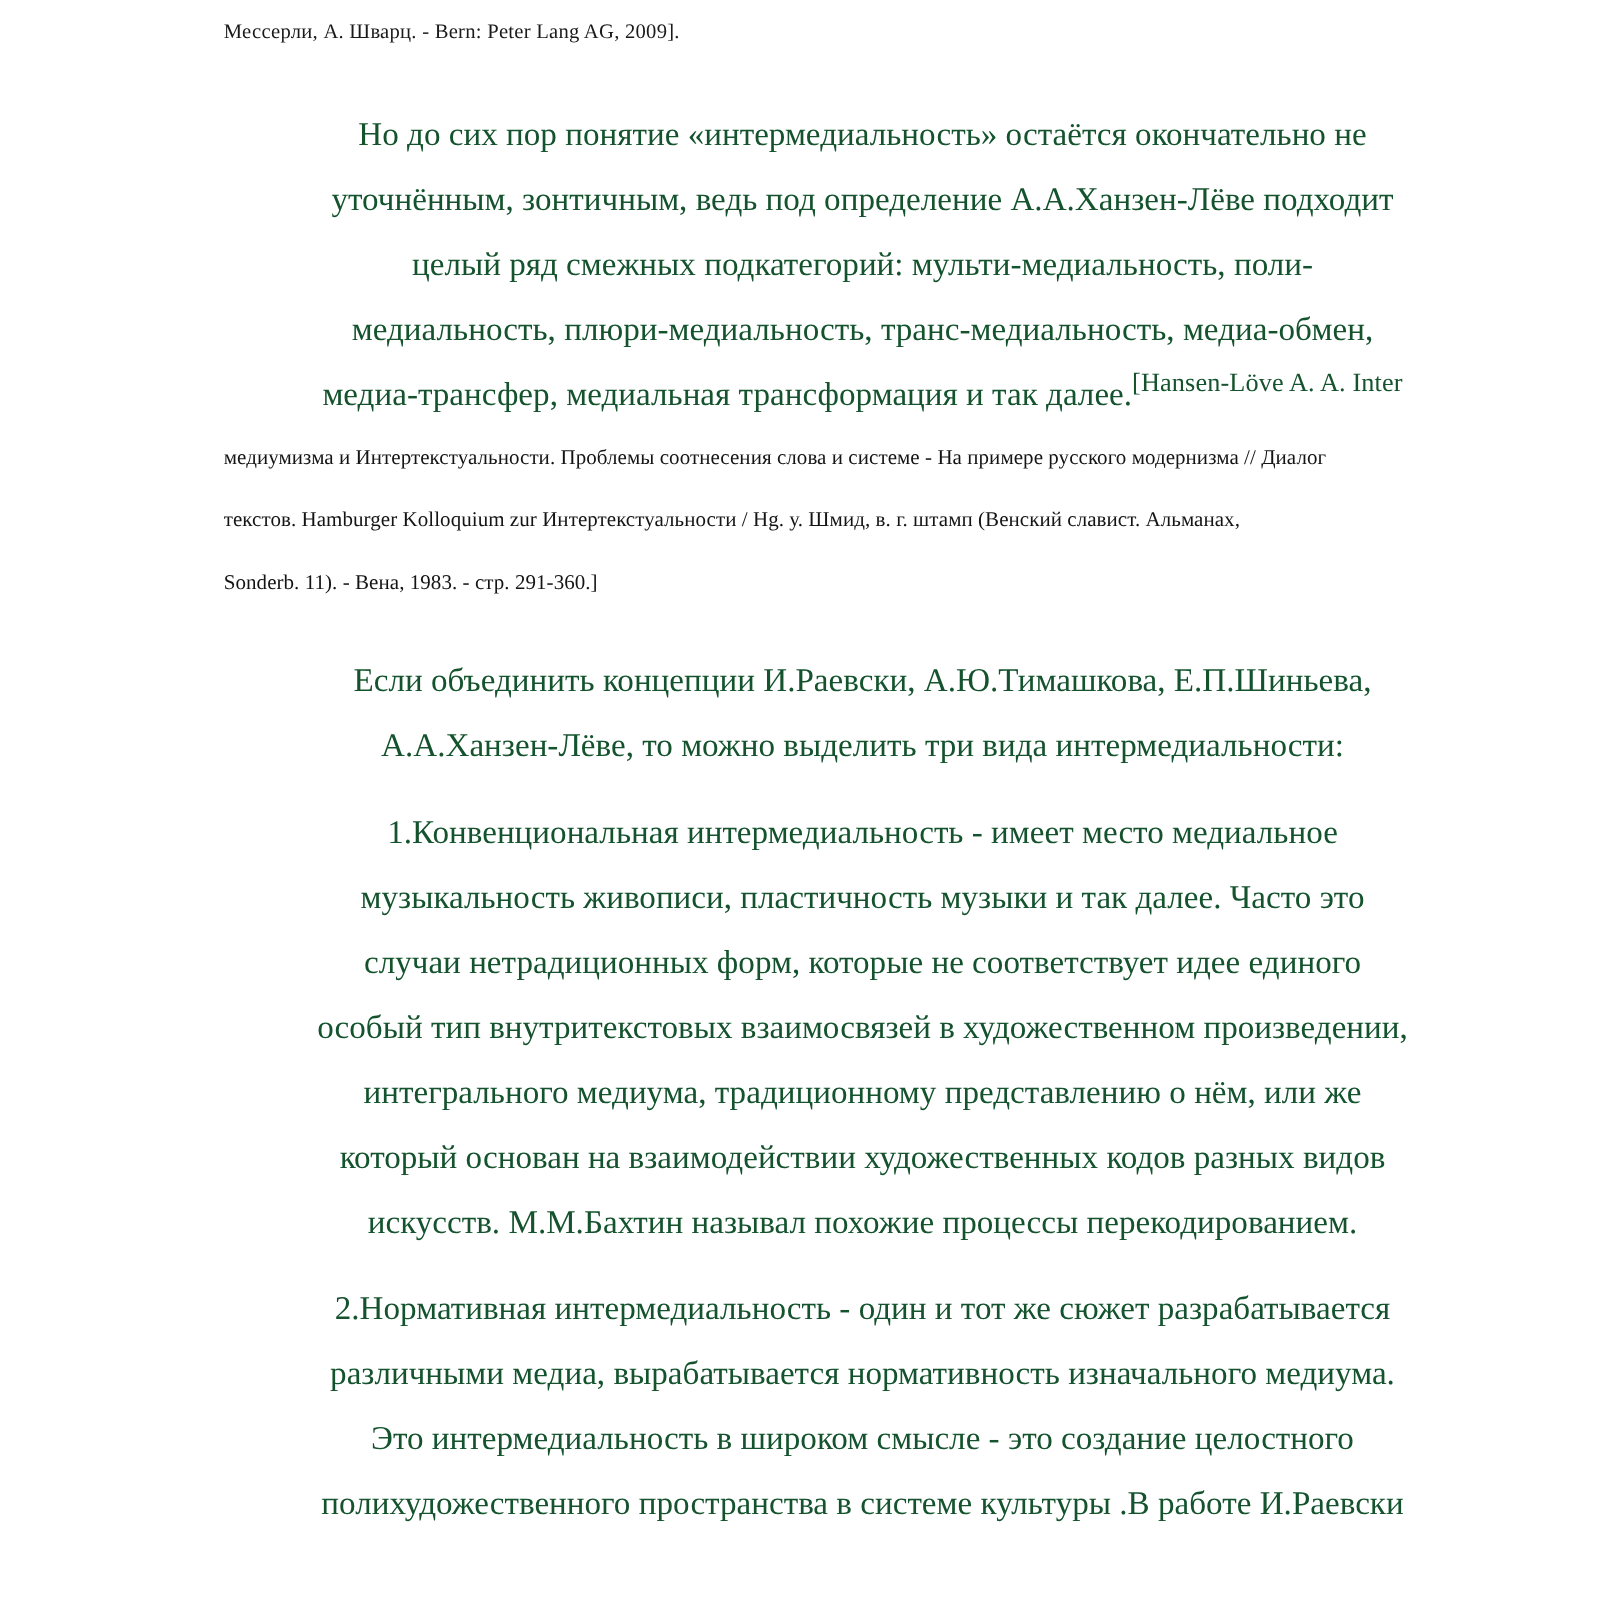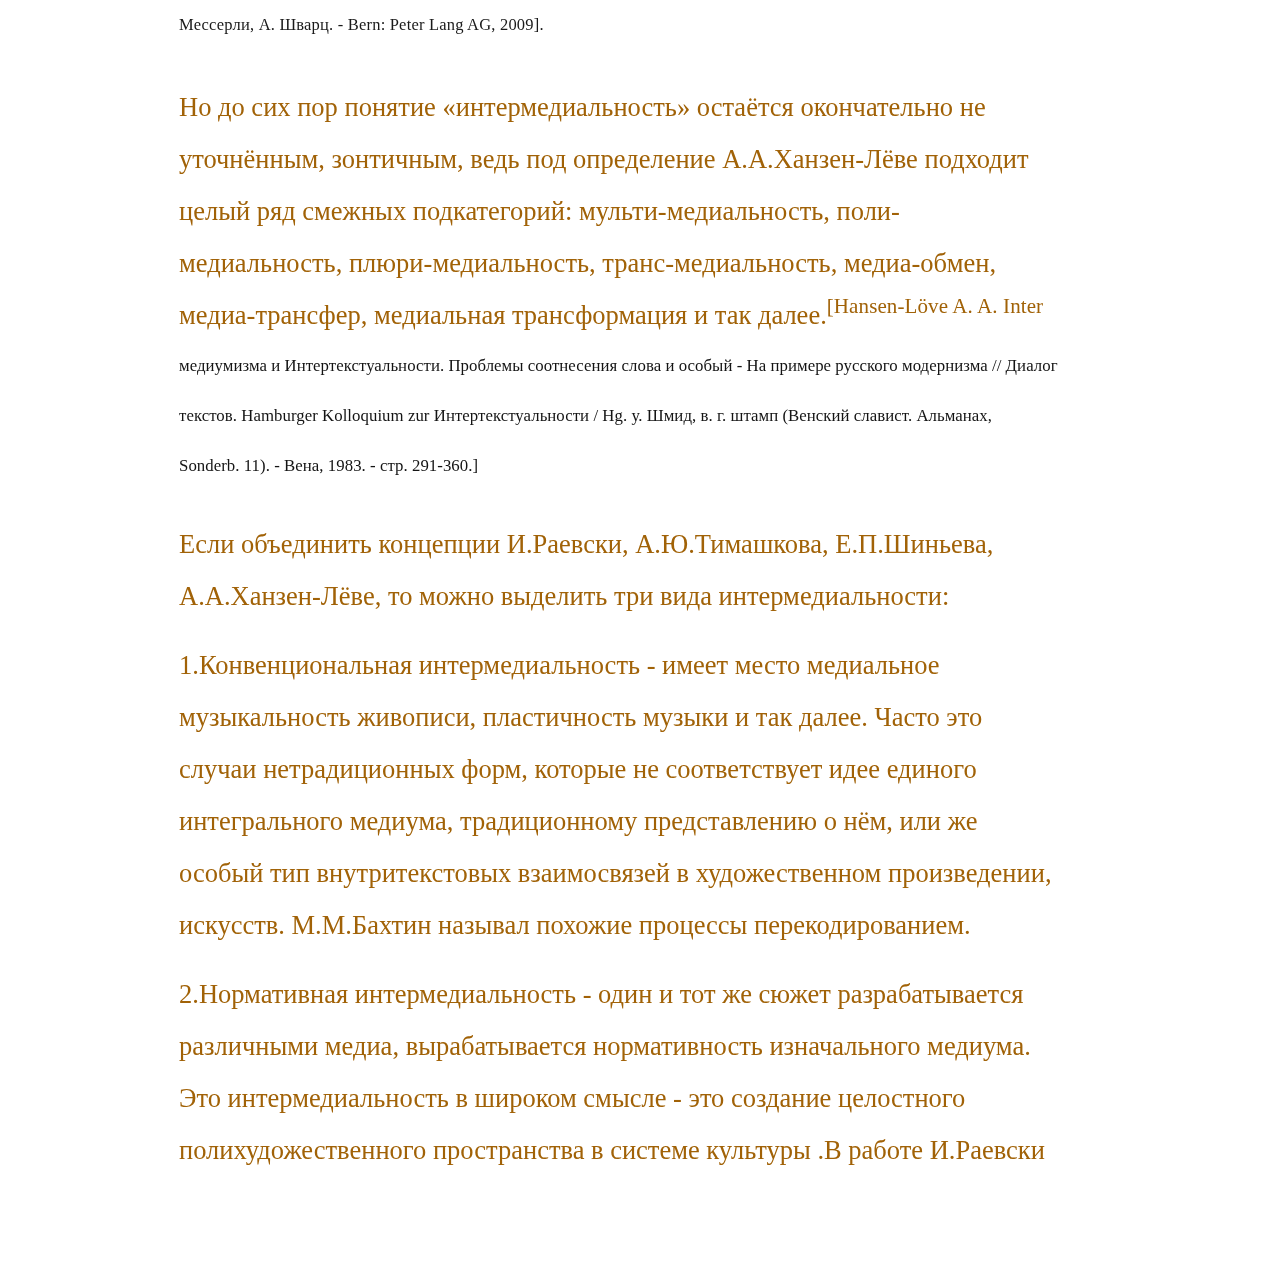--- a/index.html
+++ b/index.html
@@ -39,22 +39,22 @@
     letter-spacing: 0.2px;
     margin-top: 17px;
     color: #1a1a1a;
     white-space: nowrap;
   }
 
   
   .para {
     font-size: 26.5px;
     line-height: 52px;
-    text-align: left;
-    color: #a16207;
+    text-align: center;
+    color: #14532d;
     margin: 0;
   }
 
   .para .ln {
     display: block;
     white-space: nowrap;
   }
 
   
   .gap-lg { height: 47px; }
@@ -97,40 +97,41 @@
 
     <div class="para">
       <span class="ln">Но до сих пор понятие «интермедиальность» остаётся окончательно не</span>
       <span class="ln">уточнённым, зонтичным, ведь под определение А.А.Ханзен-Лёве подходит</span>
       <span class="ln">целый ряд смежных подкатегорий: мульти-медиальность, поли-</span>
       <span class="ln">медиальность, плюри-медиальность, транс-медиальность, медиа-обмен,</span>
       <span class="ln"><span>медиа-трансфер, медиальная трансформация и так далее.</span><span class="fn-inline">[Hansen-Löve A. A. Inter</span></span>
     </div>
 
     <div class="footnote footnote-block">
-      <span class="ln">медиумизма и Интертекстуальности. Проблемы соотнесения слова и особый - На примере русского модернизма // Диалог</span>
+      <span class="ln">медиумизма и Интертекстуальности. Проблемы соотнесения слова и системе - На примере русского модернизма // Диалог</span>
       <span class="ln">текстов. Hamburger Kolloquium zur Интертекстуальности / Hg. у. Шмид, в. г. штамп (Венский славист. Альманах,</span>
       <span class="ln">Sonderb. 11). - Вена, 1983. - стр. 291-360.]</span>
     </div>
 
     <div class="gap-md"></div>
 
     <div class="para">
       <span class="ln">Если объединить концепции И.Раевски, А.Ю.Тимашкова, Е.П.Шиньева,</span>
       <span class="ln">А.А.Ханзен-Лёве, то можно выделить три вида интермедиальности:</span>
     </div>
 
     <div class="gap-sm"></div>
 
     <div class="para">
       <span class="ln">1.Конвенциональная интермедиальность - имеет место медиальное</span>
       <span class="ln">музыкальность живописи, пластичность музыки и так далее. Часто это</span>
       <span class="ln">случаи нетрадиционных форм, которые не соответствует идее единого</span>
+      <span class="ln">особый тип внутритекстовых взаимосвязей в художественном произведении,</span>
       <span class="ln">интегрального медиума, традиционному представлению о нём, или же</span>
-      <span class="ln">особый тип внутритекстовых взаимосвязей в художественном произведении,</span>
+      <span class="ln">который основан на взаимодействии художественных кодов разных видов</span>
       <span class="ln">искусств. М.М.Бахтин называл похожие процессы перекодированием.</span>
     </div>
 
     <div class="gap-sm"></div>
 
     <div class="para">
       <span class="ln">2.Нормативная интермедиальность - один и тот же сюжет разрабатывается</span>
       <span class="ln">различными медиа, вырабатывается нормативность изначального медиума.</span>
       <span class="ln">Это интермедиальность в широком смысле - это создание целостного</span>
       <span class="ln">полихудожественного пространства в системе культуры .В работе И.Раевски</span>

